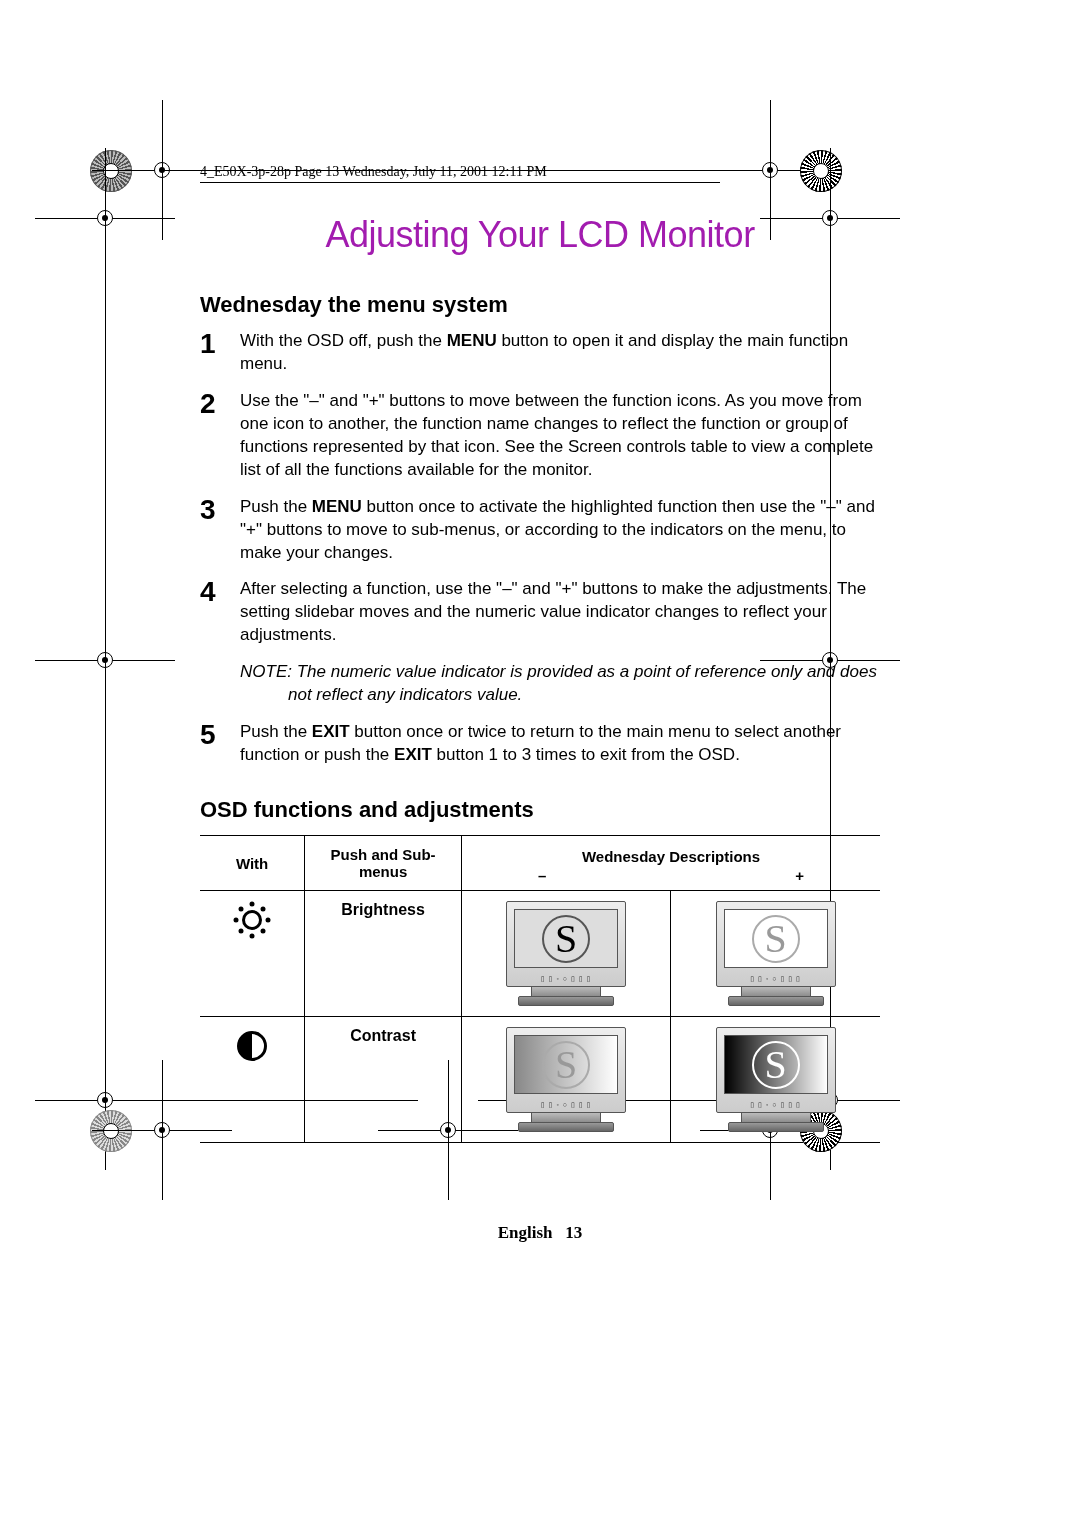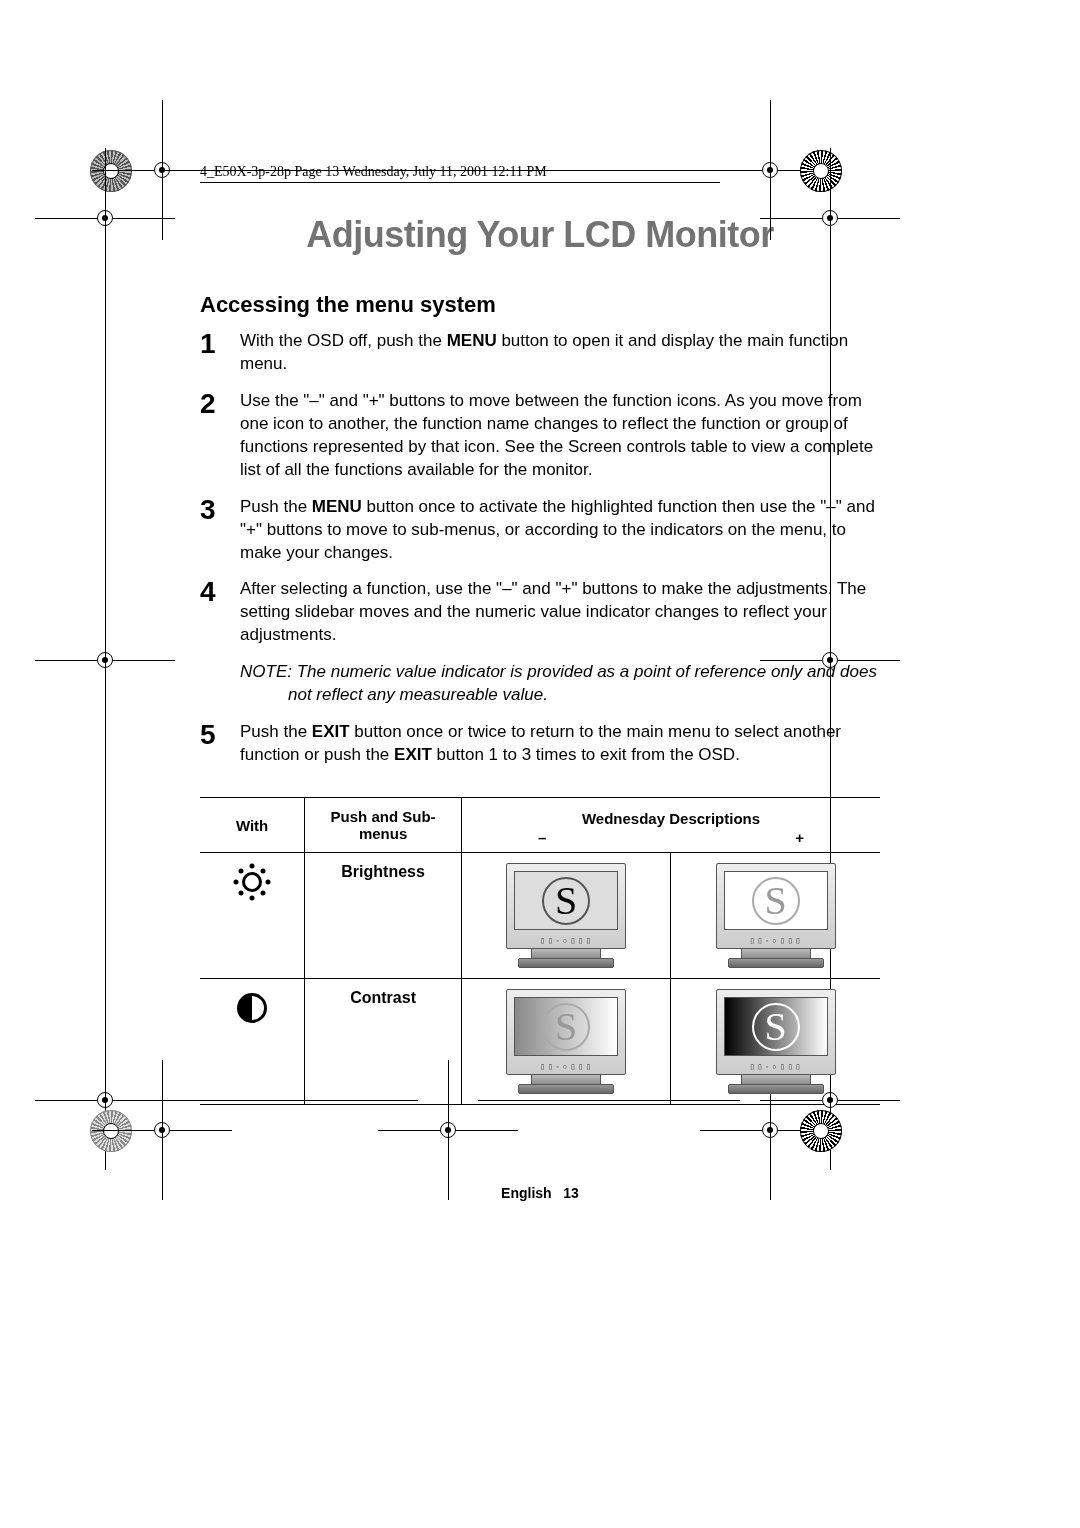--- a/index.html
+++ b/index.html
@@ -24,23 +24,23 @@
     top: 164px;
     left: 200px;
   }
   .meta-underline {
     border-top: 1px solid #000;
     width: 520px;
     margin-top: 2px;
   }
   .chapter-title {
     text-align: center;
-    font-weight: bold;
+    font-weight: normal;
     font-size: 36px;
-    color: #737373;
+    color: #a21caf;
     letter-spacing: -0.5px;
     margin-top: 54px;
     margin-bottom: 36px;
     font-family: Arial, Helvetica, sans-serif;
   }
   .section-head {
     font-weight: bold;
     font-size: 22px;
     margin-bottom: 12px;
     font-family: Arial, Helvetica, sans-serif;
@@ -106,23 +106,24 @@
   .fd-cell { text-align:center; }
   .fd-minus, .fd-plus { display:inline-block; font-weight:bold;}
   .fd-header-inner {
     display:flex; flex-direction:column; align-items:center; gap:2px;
   }
   .fd-signs { display:flex; justify-content:space-between; width:100%; padding:0 70px; box-sizing:border-box;}
   
   
   .footer-line {
     text-align:center;
-    font-size:14px;
+    font-size:17px;
     font-weight:bold;
     margin-top: 80px;
+    font-family: Liberation Serif, serif;
   }
 
   
   .reg {
     position: absolute;
     pointer-events: none;
   }
   .crosshair::before, .crosshair::after {
     content:"";
     position:absolute;
@@ -313,21 +314,21 @@
   <div class="guide-v" style="top:1084px; left:162px; height:32px;"></div>
   <div class="guide-v" style="top:1084px; left:448px; height:32px;"></div>
 
   <div class="print-meta">
     <span>4_E50X-3p-28p  Page 13  Wednesday, July 11, 2001  12:11 PM</span>
     <div class="meta-underline"></div>
   </div>
 
   <div class="chapter-title">Adjusting Your LCD Monitor</div>
 
-  <div class="section-head">Accessing the menu system</div>
+  <div class="section-head">Wednesday the menu system</div>
 
   <div class="steps">
 
     <div class="step-row">
       <div class="step-num">1</div>
       <div class="step-text">
         <span>With the OSD off, push the </span><b>MENU</b><span> button to open it and display the main function menu.</span>
       </div>
     </div>
 
@@ -343,32 +344,33 @@
       </div>
     </div>
 
     <div class="step-row">
       <div class="step-num">4</div>
       <div class="step-text">After selecting a function, use the "–" and "+" buttons to make the adjustments. The setting slidebar moves and the numeric value indicator changes to reflect your adjustments.</div>
     </div>
 
     <div class="note">
       <span>NOTE: The numeric value indicator is provided as a point of reference only and does</span><br>
-      <span class="note-indent">not reflect any measureable value.</span>
+      <span class="note-indent">not reflect any indicators value.</span>
     </div>
 
     <div class="step-row">
       <div class="step-num">5</div>
       <div class="step-text">
         <span>Push the </span><b>EXIT</b><span> button once or twice to return to the main menu to select another function or push the </span><b>EXIT</b><span> button 1 to 3 times to exit from the OSD.</span>
       </div>
     </div>
 
   </div>
 
+  <div class="section-head">OSD functions and adjustments</div>
 
   <table class="sc">
     <colgroup>
       <col style="width:80px">
       <col style="width:120px">
       <col style="width:160px">
       <col style="width:160px">
     </colgroup>
     <thead>
       <tr>

